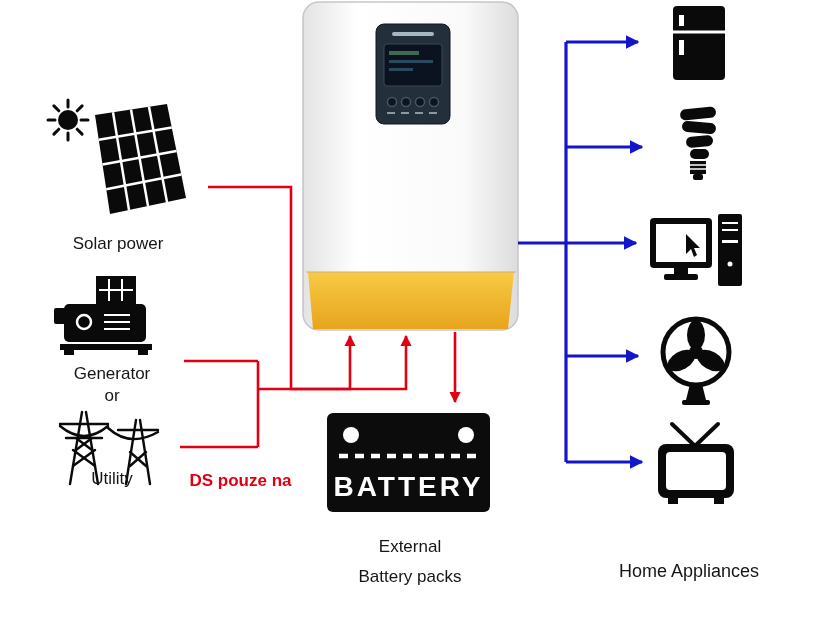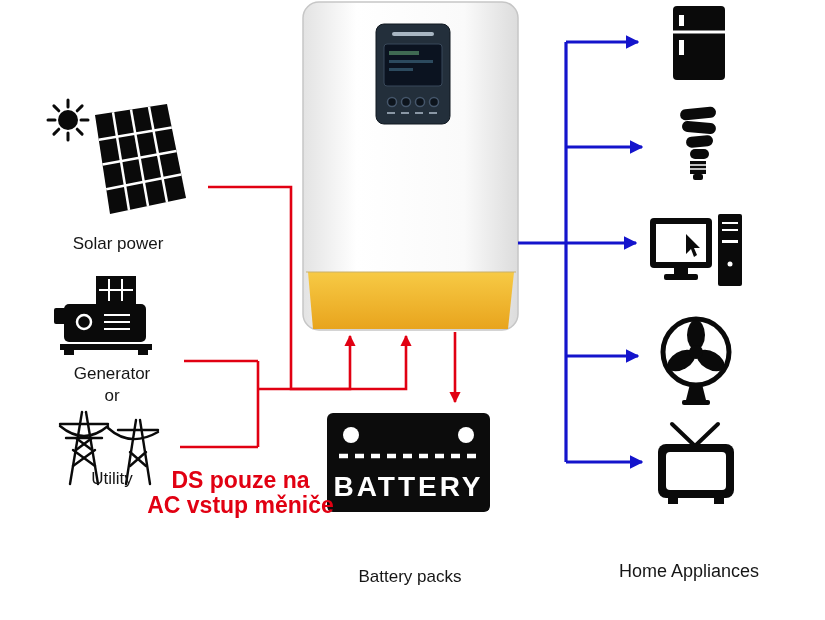--- a/index.html
+++ b/index.html
@@ -5,21 +5,21 @@
   * { margin:0; padding:0; box-sizing:border-box; }
   html,body { background:#ffffff; }
   body { font-family:"Liberation Sans", sans-serif; }
   .stage { position:relative; width:821px; height:620px; background:#ffffff; overflow:hidden; }
   .stage svg.art { position:absolute; left:0; top:0; width:825px; height:620px; }
   .label { position:absolute; text-align:center; color:#161616; font-size:17px; line-height:21px; }
   .solar-label     { left:38px;  top:233px; width:160px; }
   .generator-label { left:32px;  top:363px; width:160px; }
   .or-label        { left:32px;  top:385px; width:160px; }
   .utility-label   { left:32px;  top:468px; width:160px; }
-  .note            { left:138px; top:468px; width:205px; color:#e10012; font-weight:bold; font-size:23px; line-height:25px; text-align:center; position:absolute; }
+  .note            { left:138px; top:468px; width:205px; color:#e10012; font-weight:bold; font-size:17px; line-height:25px; text-align:center; position:absolute; }
   .note span { display:block; }
   .battery-word    { left:327px; top:471px; width:163px; color:#ffffff; font-weight:bold; font-size:28px; letter-spacing:3px; text-align:center; position:absolute; }
   .external-label  { left:330px; top:536px; width:160px; }
   .packs-label     { left:320px; top:566px; width:180px; }
   .appliances-label{ left:590px; top:561px; width:198px; font-size:18px; }
 </style>
 </head>
 <body>
 
 <div class="stage">
@@ -207,20 +207,20 @@
     </g>
   </svg>
 
   <div class="label solar-label">Solar power</div>
   <div class="label generator-label">Generator</div>
   <div class="label or-label">or</div>
   <div class="label utility-label">Utility</div>
 
   <div class="note">
     <span>DS pouze na</span>
-    <span>AC vstup měniče</span>
   </div>
 
   <div class="battery-word">BATTERY</div>
+  <div class="label external-label">External</div>
   <div class="label packs-label">Battery packs</div>
 
   <div class="label appliances-label">Home Appliances</div>
 </div>
 
 </body></html>

